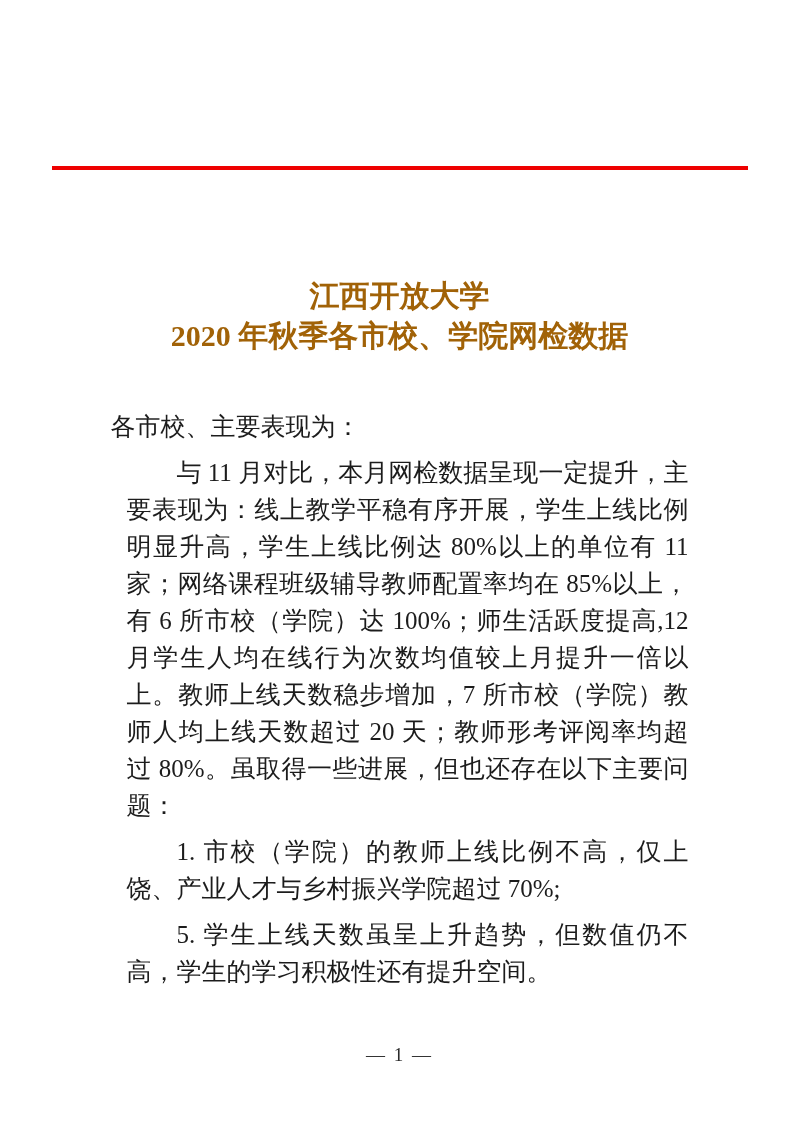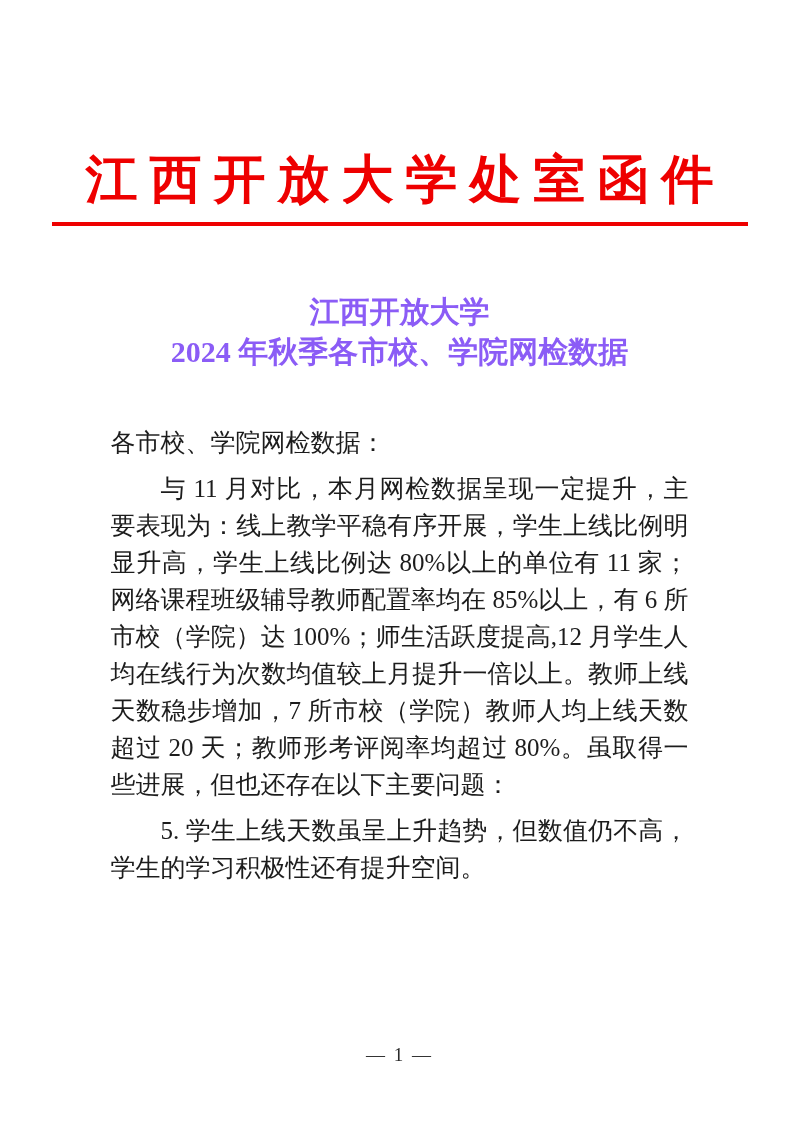--- a/index.html
+++ b/index.html
@@ -32,43 +32,43 @@
     white-space: nowrap;
   }
   .letterhead-rule {
     width: 696px;
     height: 4px;
     background: #ee0000;
     margin: 14px auto 0 auto;
   }
   
   .doc-title {
-    margin-top: 66px;
+    margin-top: 106px;
     text-align: center;
-    color: #8b5cf6;
+    color: #a16207;
     font-size: 30px;
     font-weight: bold;
     line-height: 40px;
     font-family: Liberation Serif, serif;
   }
   
   .body-text {
     width: 578px;
     margin: 52px auto 0 auto;
     color: #1c1c1c;
     font-size: 25px;
     line-height: 37px;
     text-align: justify;
   }
   .salutation {
     margin: 0 0 9px 0;
     text-indent: 0;
   }
   .para {
-    margin: 9px 0 0 0;
+    margin: 9px 0 0 16px;
     text-indent: 2em;
   }
   .para-lead {
     
     letter-spacing: 1px;
   }
   
   .page-footer {
     position: absolute;
     top: 1044px;
@@ -79,33 +79,33 @@
     font-size: 19px;
     letter-spacing: 2px;
   }
 </style>
 </head>
 <body>
 
 <div class="page">
 
   <header class="letterhead">
-    <div class="letterhead-title">江西开放大学处室函件</div>
     <div class="letterhead-rule"></div>
   </header>
 
   <div class="doc-title">
     <div>江西开放大学</div>
-    <div>2024 年秋季各市校、学院网检数据</div>
+    <div>2020 年秋季各市校、学院网检数据</div>
   </div>
 
   <main class="body-text">
-    <p class="salutation">各市校、学院网检数据：</p>
+    <p class="salutation">各市校、主要表现为：</p>
     <div id="paragraphs">
         <p class="para">与 11 月对比，本月网检数据呈现一定提升，主要表现为：线上教学平稳有序开展，学生上线比例明显升高，学生上线比例达 80%以上的单位有 11 家；网络课程班级辅导教师配置率均在 85%以上，有 6 所市校（学院）达 100%；师生活跃度提高,12 月学生人均在线行为次数均值较上月提升一倍以上。教师上线天数稳步增加，7 所市校（学院）教师人均上线天数超过 20 天；教师形考评阅率均超过 80%。虽取得一些进展，但也还存在以下主要问题：</p>
+        <p class="para">1. 市校（学院）的教师上线比例不高，仅上饶、产业人才与乡村振兴学院超过 70%;</p>
         <p class="para">5. 学生上线天数虽呈上升趋势，但数值仍不高，学生的学习积极性还有提升空间。</p>
       </div>
   </main>
 
   <footer class="page-footer">
     <span>— 1 —</span>
   </footer>
 
 </div>
 

